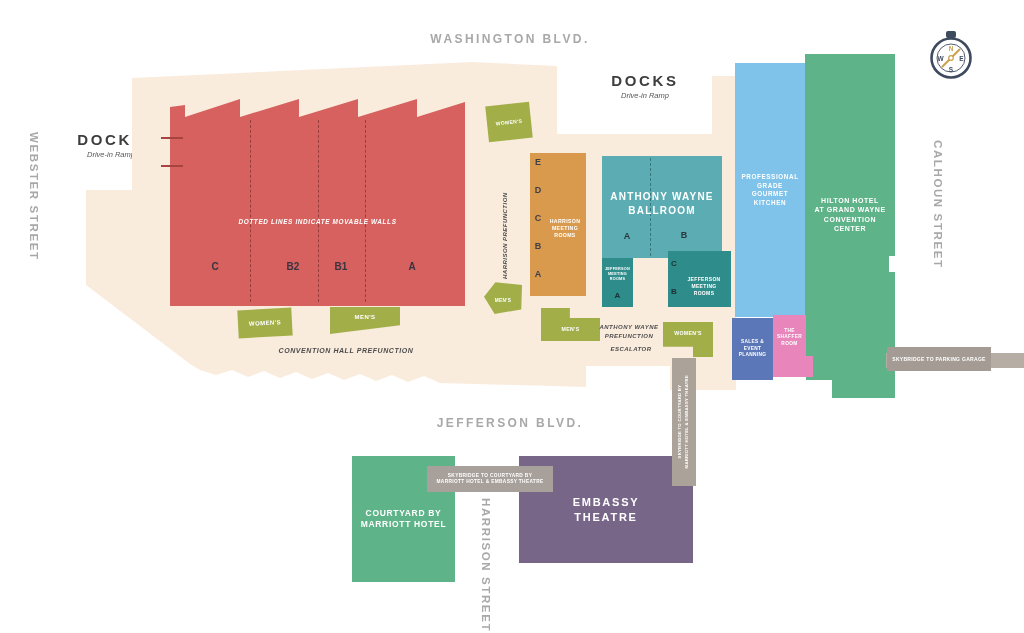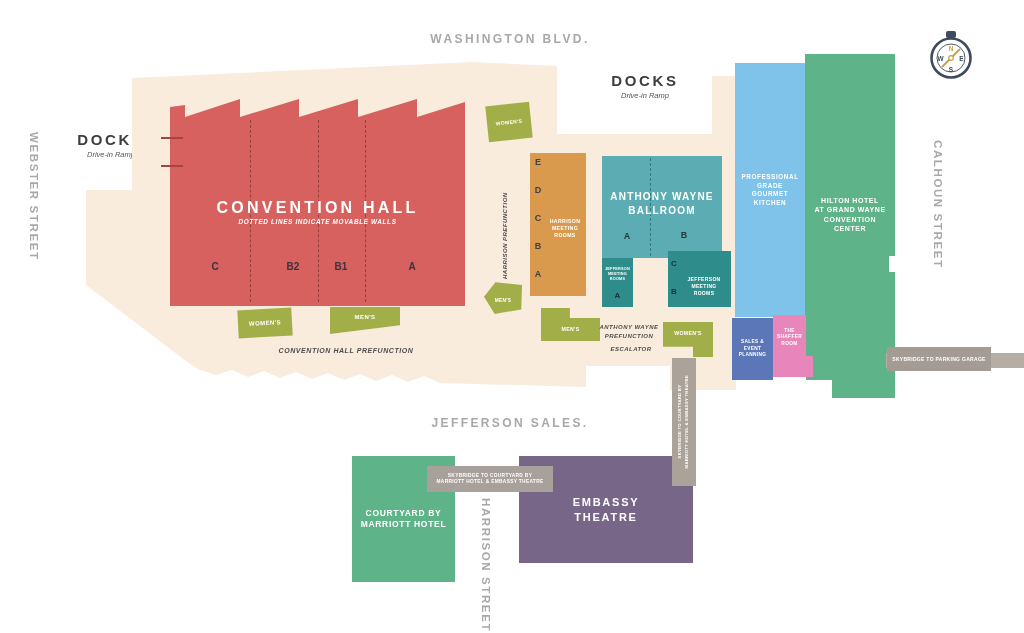--- a/index.html
+++ b/index.html
@@ -20,41 +20,40 @@
 </style>
 </head>
 <body>
 
 <div class="map">
 
   <div class="street" style="left:420px;top:32px;width:180px;text-align:center;">WASHINGTON BLVD.</div>
   <div class="street v" style="left:28px;top:132px;height:150px;">WEBSTER STREET</div>
   <div class="street v" style="left:932px;top:140px;height:150px;">CALHOUN STREET</div>
   <div class="street v" style="left:480px;top:498px;height:140px;">HARRISON STREET</div>
-  <div class="street" style="left:430px;top:416px;width:160px;text-align:center;">JEFFERSON SALES.</div>
+  <div class="street" style="left:430px;top:416px;width:160px;text-align:center;">JEFFERSON BLVD.</div>
 
   <div class="b" style="left:61px;top:131px;width:100px;text-align:center;">
     <div style="font-weight:700;font-size:15px;letter-spacing:.18em;color:#3d3d3d;">DOCKS</div>
     <div style="font-style:italic;font-size:7.5px;color:#555;margin-top:2px;">Drive-in Ramp</div>
   </div>
   <div class="b" style="left:595px;top:72px;width:100px;text-align:center;">
     <div style="font-weight:700;font-size:15px;letter-spacing:.18em;color:#3d3d3d;">DOCKS</div>
     <div style="font-style:italic;font-size:7.5px;color:#555;margin-top:2px;">Drive-in Ramp</div>
   </div>
 
   <div class="b" style="left:86px;top:62px;width:650px;height:328px;background:#faecdd;clip-path:polygon(46px 16px,386px 0px,471px 4px,471px 72px,626px 72px,626px 14px,650px 14px,650px 328px,584px 328px,584px 304px,500px 304px,500px 325px,354px 321px,338px 314px,322px 320px,306px 313px,290px 319px,274px 312px,258px 318px,242px 311px,226px 317px,210px 310px,194px 316px,178px 309px,162px 315px,146px 308px,130px 313px,114px 308px,104px 302px,0px 223px,0px 128px,46px 128px);"></div>
 
   <div class="b" style="left:170px;top:98px;width:295px;height:208px;background:#d6615e;clip-path:polygon(0px 9px,15px 7px,15px 19px,70px 1px,70px 19px,129px 1px,129px 19px,188px 1px,188px 19px,247px 1px,247px 19px,295px 4px,295px 208px,0px 208px);">
     <div class="vdash" style="left:80px;top:22px;height:182px;"></div>
     <div class="vdash" style="left:148px;top:22px;height:182px;"></div>
     <div class="vdash" style="left:195px;top:22px;height:182px;"></div>
   </div>
   <div class="tick" style="left:161px;top:137px;width:22px;"></div>
   <div class="tick" style="left:161px;top:165px;width:22px;"></div>
-  <div class="lbl" style="left:170px;top:197px;width:295px;font-size:16px;letter-spacing:.2em;">CONVENTION HALL</div>
   <div class="lbl" style="left:170px;top:218px;width:295px;font-size:6.4px;font-style:italic;letter-spacing:.1em;">DOTTED LINES INDICATE MOVABLE WALLS</div>
   <div class="sec" style="left:200px;top:261px;width:30px;font-size:10px;">C</div>
   <div class="sec" style="left:278px;top:261px;width:30px;font-size:10px;">B2</div>
   <div class="sec" style="left:326px;top:261px;width:30px;font-size:10px;">B1</div>
   <div class="sec" style="left:397px;top:261px;width:30px;font-size:10px;">A</div>
 
   <div class="b fc" style="left:238px;top:309px;width:54px;height:28px;background:#a2af49;transform:rotate(-3deg);">
     <span class="lbl" style="font-size:6px;">WOMEN'S</span>
   </div>
   <div class="b fc" style="left:330px;top:307px;width:70px;height:27px;background:#a2af49;clip-path:polygon(0 0,100% 0,100% 68%,0 100%);">

